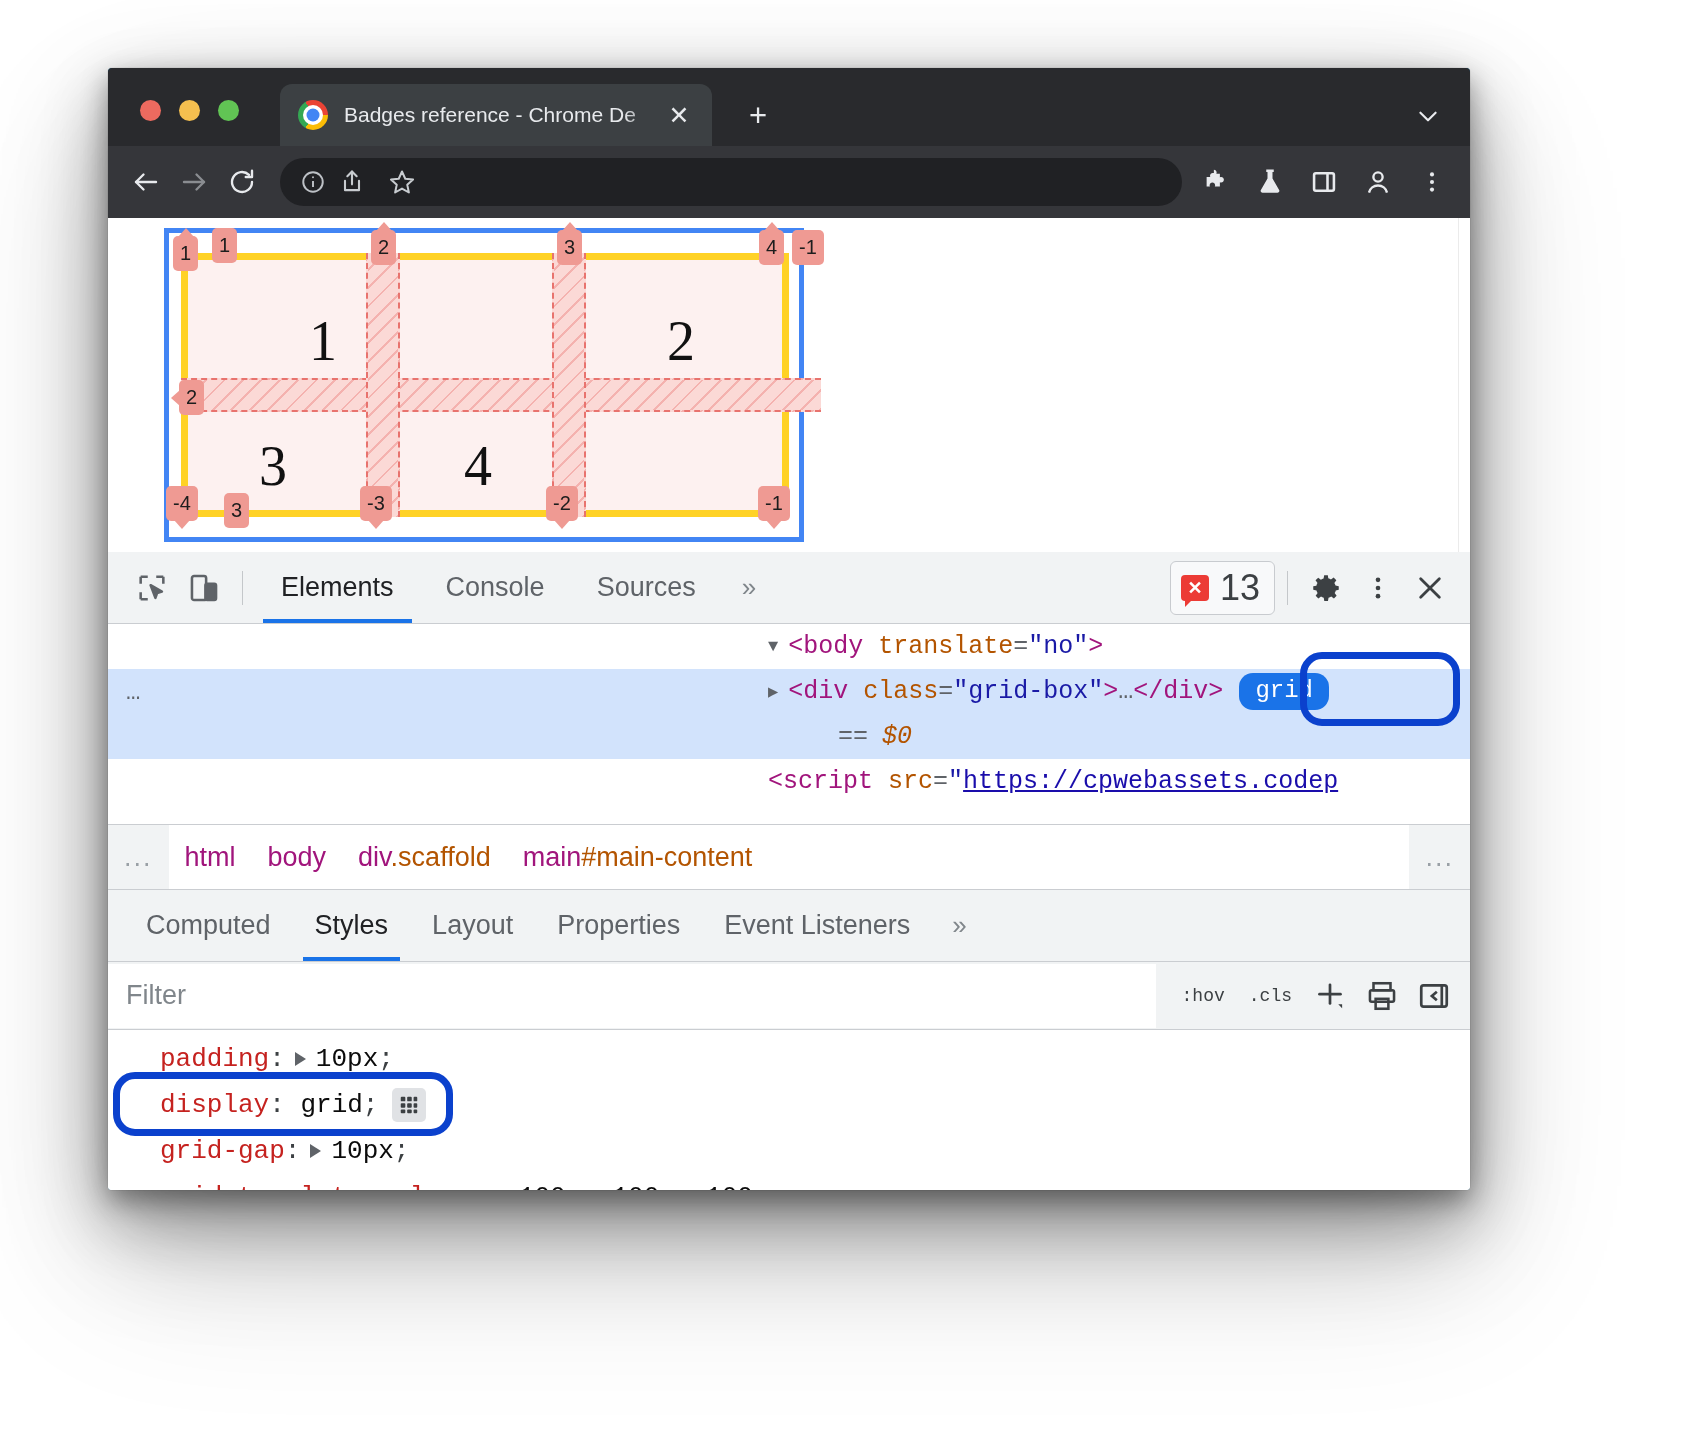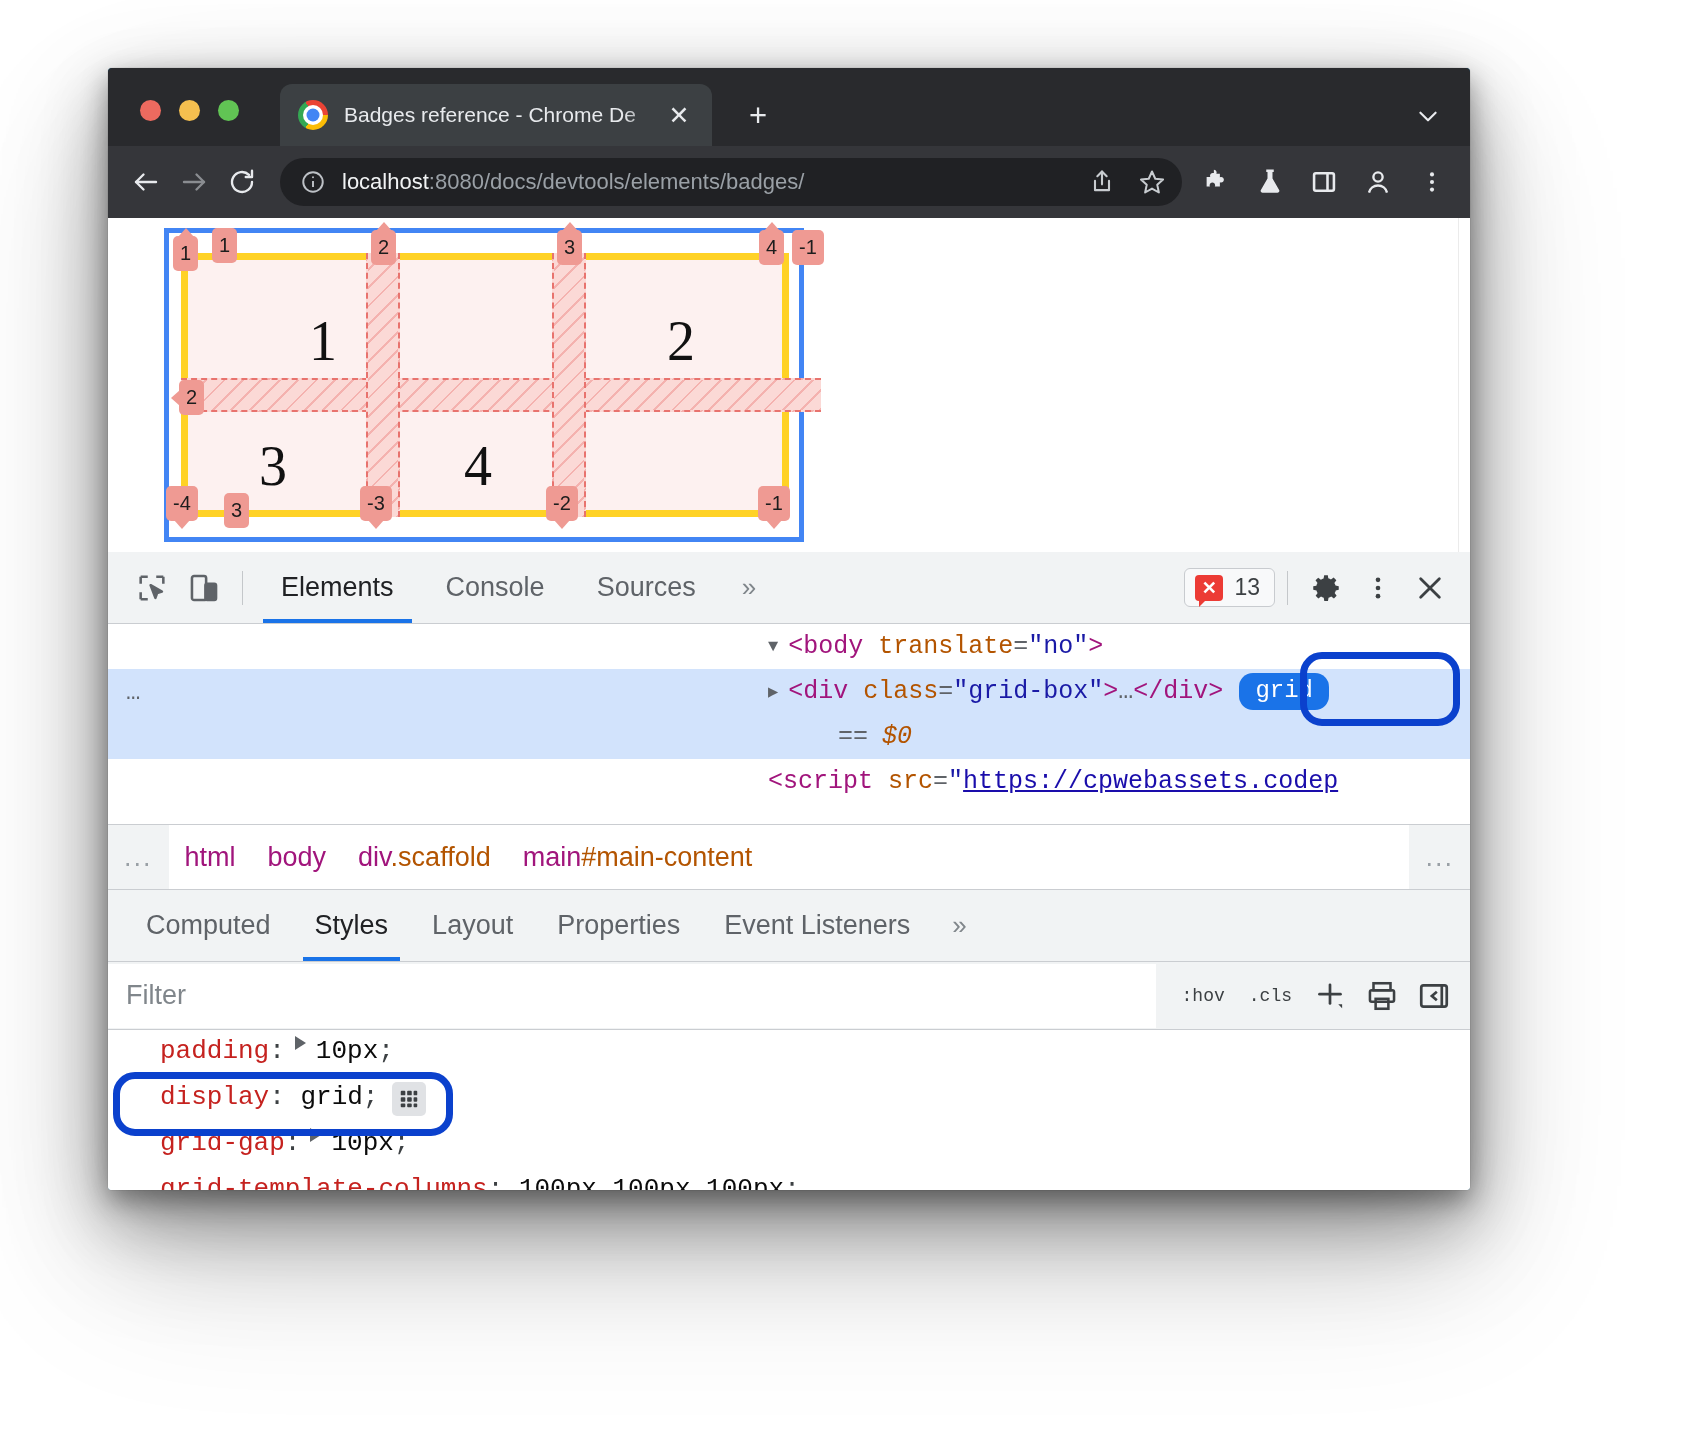--- a/index.html
+++ b/index.html
@@ -302,21 +302,21 @@
     position: relative;
     display: flex; align-items: center; justify-content: center;
     color: #ffffff; font-size: 18px; font-weight: 700;
   }
   .errbadge .ico::after {
     content: ""; position: absolute;
     left: 4px; bottom: -6px;
     border-left: 7px solid #ec3b35;
     border-bottom: 7px solid transparent;
   }
-  .errbadge .cnt { font-size: 23px; color: #3c4043; }
+  .errbadge .cnt { font-size: 36px; color: #3c4043; }
 
   
   .domtree {
     background: #ffffff;
     font-family: "Liberation Mono", monospace;
     font-size: 25px;
     position: relative;
     overflow: hidden;
   }
   .domrow {
@@ -444,21 +444,21 @@
 
   
   .cssrules {
     background: #ffffff;
     font-family: "Liberation Mono", monospace;
     font-size: 26px;
     padding: 6px 0 0 52px;
     position: relative;
     overflow: hidden;
   }
-  .cssline { height: 46px; display: flex; align-items: flex-start; white-space: nowrap; color: #c5221f; }
+  .cssline { height: 46px; display: flex; align-items: center; white-space: nowrap; color: #c5221f; }
   .cssline .prop { color: #c5221f; }
   .cssline .val { color: #0b0b0b; }
   .cssline .colon { color: #3c4043; }
   .twist {
     display: inline-block;
     width: 0; height: 0;
     border-left: 11px solid #5f6368;
     border-top: 7px solid transparent;
     border-bottom: 7px solid transparent;
     margin: 0 10px 0 10px;
@@ -521,21 +521,20 @@
       </div>
 
       <div class="omnibox">
         <span class="omni-info">
           <svg width="26" height="26" viewBox="0 0 24 24" fill="none" stroke="#bdc1c6" stroke-width="1.8">
               <circle cx="12" cy="12" r="9"></circle>
               <line x1="12" y1="11" x2="12" y2="16.5"></line>
               <circle cx="12" cy="7.6" r="0.9" fill="#bdc1c6" stroke="none"></circle>
             </svg>
         </span>
-        <span class="urltext"><b>localhost</b><span>:8080/docs/devtools/elements/badges/</span></span>
         <span class="omni-actions">
           <span class="navicon">
             <svg width="28" height="28" viewBox="0 0 24 24" fill="none" stroke="#c8ccd0" stroke-width="1.8" stroke-linecap="round" stroke-linejoin="round">
                 <path d="M6 11v8h12v-8"></path>
                 <line x1="12" y1="3" x2="12" y2="14"></line>
                 <polyline points="8 7 12 3 16 7"></polyline>
               </svg>
           </span>
           <span class="navicon">
             <svg width="28" height="28" viewBox="0 0 24 24" fill="none" stroke="#c8ccd0" stroke-width="1.7" stroke-linejoin="round">

